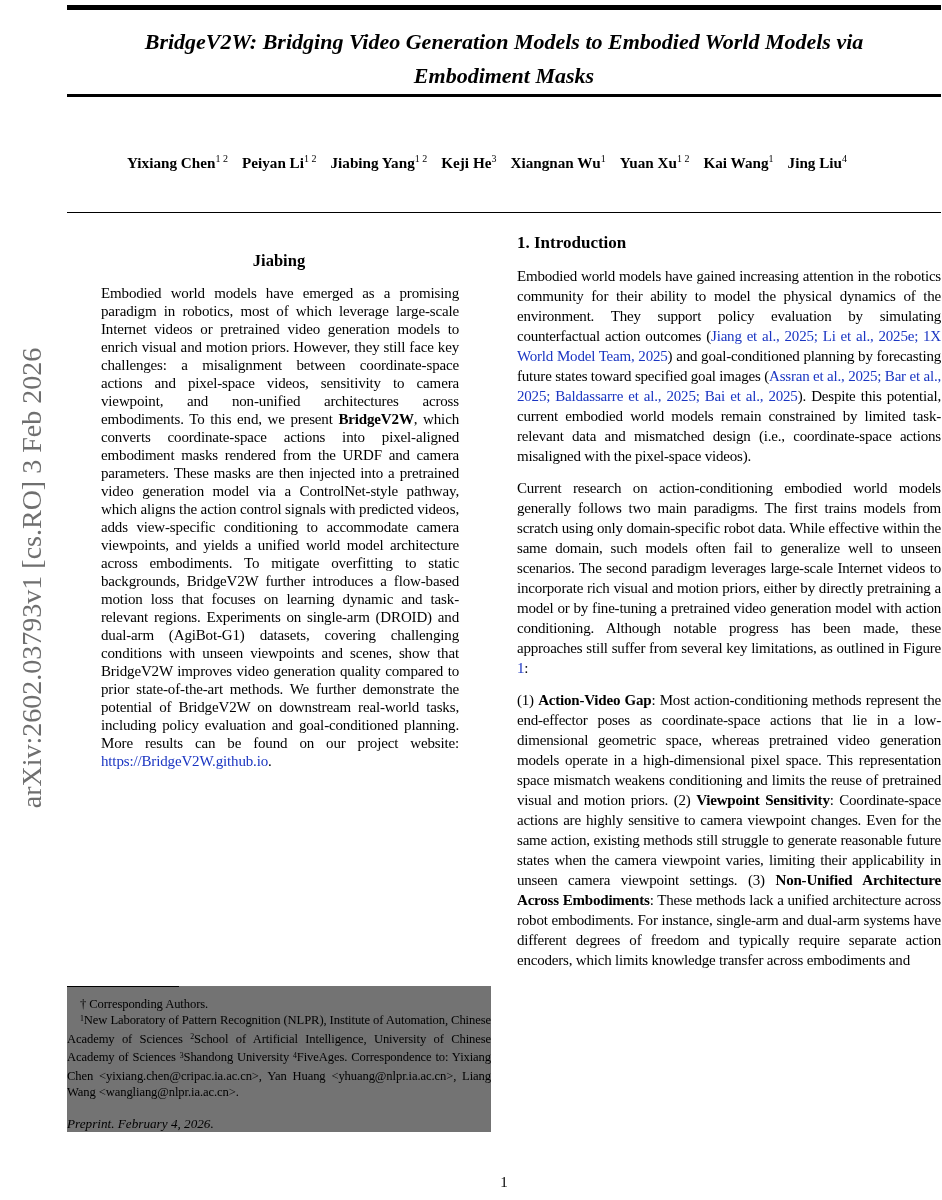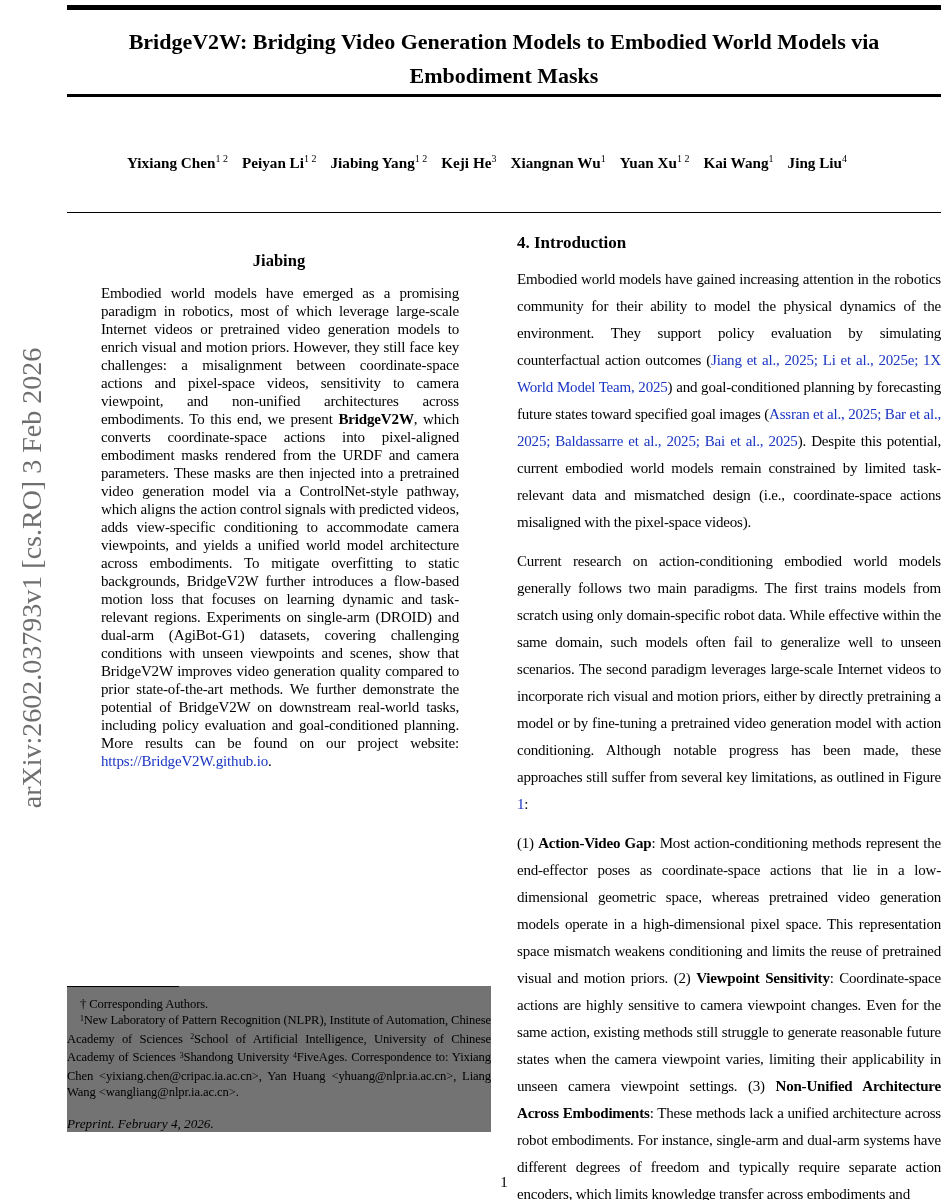--- a/index.html
+++ b/index.html
@@ -8,21 +8,21 @@
     background:#ffffff;color:#000;
     font-family:"Liberation Serif", serif;
   }
   .rule{position:absolute;background:var(--rule,#000);}
   #rule-top{left:67px;top:5px;width:874px;height:5px;}
   #rule-mid{left:67px;top:94px;width:874px;height:3px;}
   #rule-authors{left:67px;top:212px;width:874px;height:1px;}
 
   #title{
     position:absolute;left:67px;top:25px;width:874px;margin:0;
-    text-align:center;font-size:22px;font-weight:bold;line-height:34px;
+    text-align:center;font-size:22px;font-weight:bold;line-height:34px;font-style:italic;
   }
   #title .tline{display:block;}
 
   #authors{
     position:absolute;left:50px;top:146px;width:874px;
     text-align:center;font-size:15.2px;line-height:26px;
   }
   .author{margin:0 7px;white-space:nowrap;}
   .author-name{font-weight:bold;}
   .author-sup{font-size:10px;font-weight:normal;}
@@ -38,21 +38,21 @@
   }
   #abstract-body{
     margin:13px 0 0 0;padding:0 32px 0 34px;
     font-size:15px;line-height:18px;letter-spacing:-0.15px;
   }
 
   #intro-heading{
     margin:2px 0 0 0;font-size:17px;font-weight:bold;line-height:22px;
   }
   .body-par{
-    margin:12px 0 0 0;font-size:15px;line-height:27px;letter-spacing:-0.2px;font-family:Liberation Serif, serif;
+    margin:12px 0 0 0;font-size:15px;line-height:20px;letter-spacing:-0.2px;font-family:Liberation Serif, serif;
   }
   .just{text-align:justify;}
 
   .b{font-weight:bold;}
   .sup{font-size:62%;position:relative;top:-0.45em;}
   .lnk{color:var(--link,#1a35c2);}
 
   #footnote-block{
     position:absolute;left:67px;top:986px;width:424px;background:#737373;
   }
@@ -94,21 +94,21 @@
   </div>
 
   <div class="rule" id="rule-authors"></div>
 
   <div id="columns">
     <div class="col" id="left-col">
       <div id="abstract-heading">Jiabing</div>
       <p id="abstract-body" class="just"><span>Embodied world models have emerged as a promising paradigm in robotics, most of which leverage large-scale Internet videos or pretrained video generation models to enrich visual and motion priors. However, they still face key challenges: a misalignment between coordinate-space actions and pixel-space videos, sensitivity to camera viewpoint, and non-unified architectures across embodiments. To this end, we present </span><span class="b">BridgeV2W</span><span>, which converts coordinate-space actions into pixel-aligned embodiment masks rendered from the URDF and camera parameters. These masks are then injected into a pretrained video generation model via a ControlNet-style pathway, which aligns the action control signals with predicted videos, adds view-specific conditioning to accommodate camera viewpoints, and yields a unified world model architecture across embodiments. To mitigate overfitting to static backgrounds, BridgeV2W further introduces a flow-based motion loss that focuses on learning dynamic and task-relevant regions. Experiments on single-arm (DROID) and dual-arm (AgiBot-G1) datasets, covering challenging conditions with unseen viewpoints and scenes, show that BridgeV2W improves video generation quality compared to prior state-of-the-art methods. We further demonstrate the potential of BridgeV2W on downstream real-world tasks, including policy evaluation and goal-conditioned planning. More results can be found on our project website: </span><span class="lnk">https://BridgeV2W.github.io</span><span>.</span></p>
     </div>
     <div class="col" id="right-col">
-      <h2 id="intro-heading">4. Introduction</h2>
+      <h2 id="intro-heading">1. Introduction</h2>
       <p class="body-par just"><span>Embodied world models have gained increasing attention in the robotics community for their ability to model the physical dynamics of the environment. They support policy evaluation by simulating counterfactual action outcomes (</span><span class="lnk">Jiang et al., 2025; Li et al., 2025e; 1X World Model Team, 2025</span><span>) and goal-conditioned planning by forecasting future states toward specified goal images (</span><span class="lnk">Assran et al., 2025; Bar et al., 2025; Baldassarre et al., 2025; Bai et al., 2025</span><span>). Despite this potential, current embodied world models remain constrained by limited task-relevant data and mismatched design (i.e., coordinate-space actions misaligned with the pixel-space videos).</span></p>
       <p class="body-par just"><span>Current research on action-conditioning embodied world models generally follows two main paradigms. The first trains models from scratch using only domain-specific robot data. While effective within the same domain, such models often fail to generalize well to unseen scenarios. The second paradigm leverages large-scale Internet videos to incorporate rich visual and motion priors, either by directly pretraining a model or by fine-tuning a pretrained video generation model with action conditioning. Although notable progress has been made, these approaches still suffer from several key limitations, as outlined in Figure </span><span class="lnk">1</span><span>:</span></p>
       <p class="body-par just"><span>(1) </span><span class="b">Action-Video Gap</span><span>: Most action-conditioning methods represent the end-effector poses as coordinate-space actions that lie in a low-dimensional geometric space, whereas pretrained video generation models operate in a high-dimensional pixel space. This representation space mismatch weakens conditioning and limits the reuse of pretrained visual and motion priors. (2) </span><span class="b">Viewpoint Sensitivity</span><span>: Coordinate-space actions are highly sensitive to camera viewpoint changes. Even for the same action, existing methods still struggle to generate reasonable future states when the camera viewpoint varies, limiting their applicability in unseen camera viewpoint settings. (3) </span><span class="b">Non-Unified Architecture Across Embodiments</span><span>: These methods lack a unified architecture across robot embodiments. For instance, single-arm and dual-arm systems have different degrees of freedom and typically require separate action encoders, which limits knowledge transfer across embodiments and</span></p>
     </div>
   </div>
 
   <div id="footnote-block">
     <div id="footnote-rule" class="rule"></div>
     <p class="footnote just"><span>† Corresponding Authors.</span></p>
     <p class="footnote just"><span class="sup">1</span><span>New Laboratory of Pattern Recognition (NLPR), Institute of Automation, Chinese Academy of Sciences </span><span class="sup">2</span><span>School of Artificial Intelligence, University of Chinese Academy of Sciences </span><span class="sup">3</span><span>Shandong University </span><span class="sup">4</span><span>FiveAges. Correspondence to: Yixiang Chen &lt;yixiang.chen@cripac.ia.ac.cn&gt;, Yan Huang &lt;yhuang@nlpr.ia.ac.cn&gt;, Liang Wang &lt;wangliang@nlpr.ia.ac.cn&gt;.</span></p>

